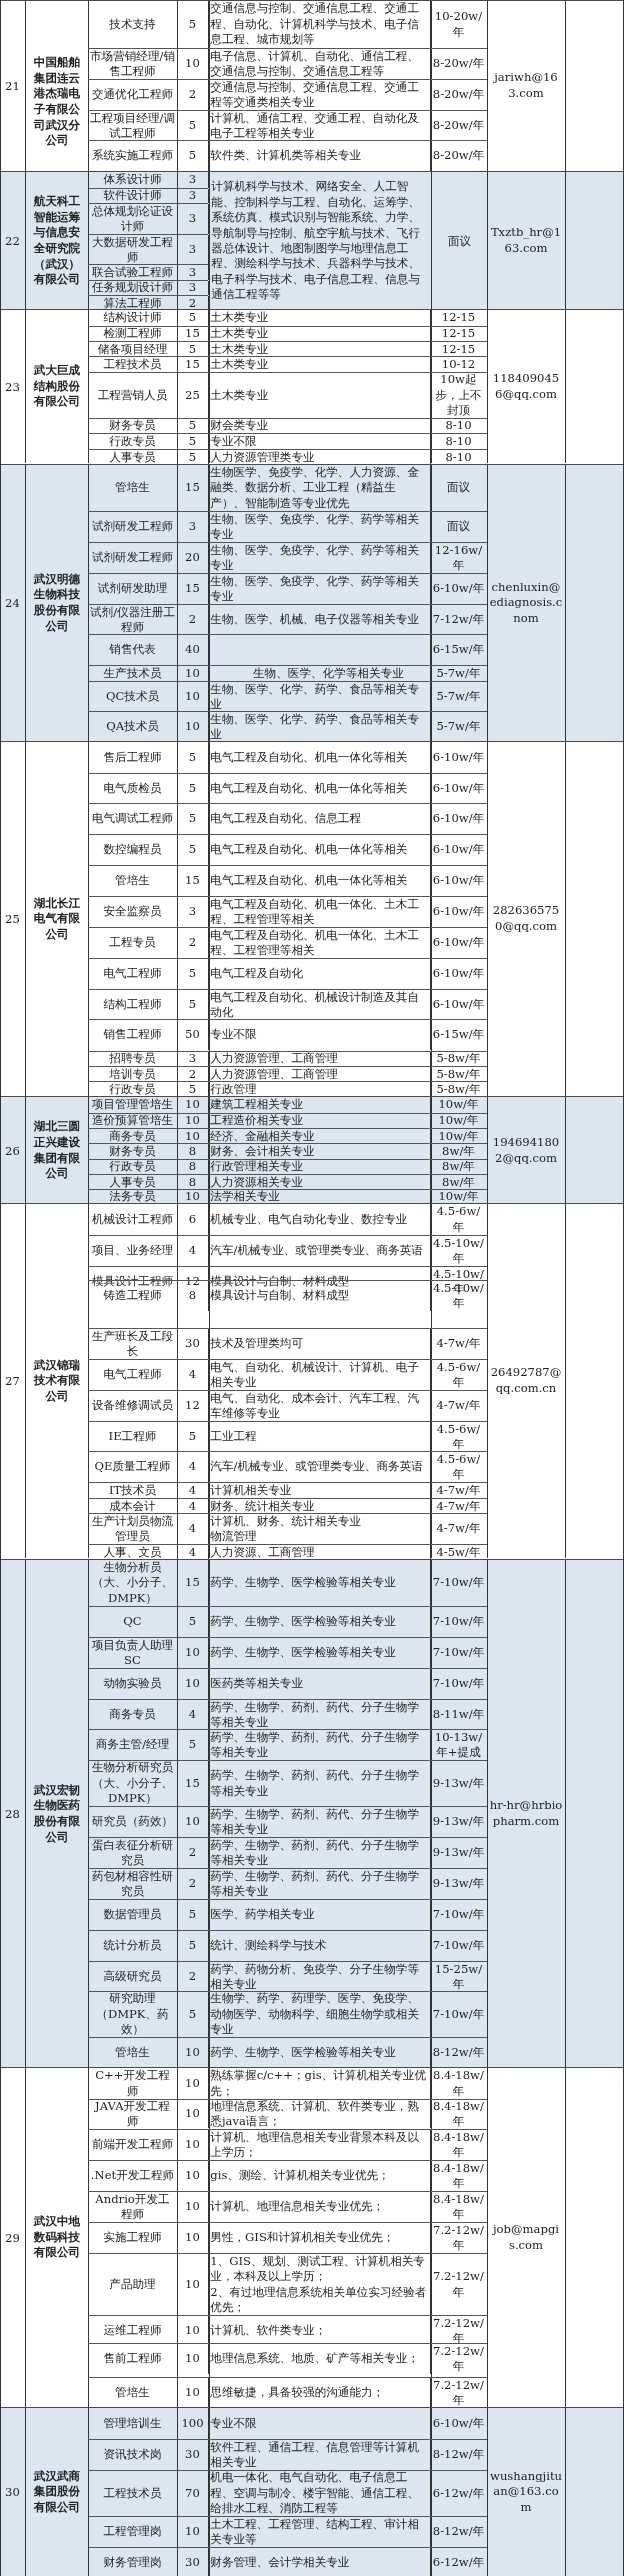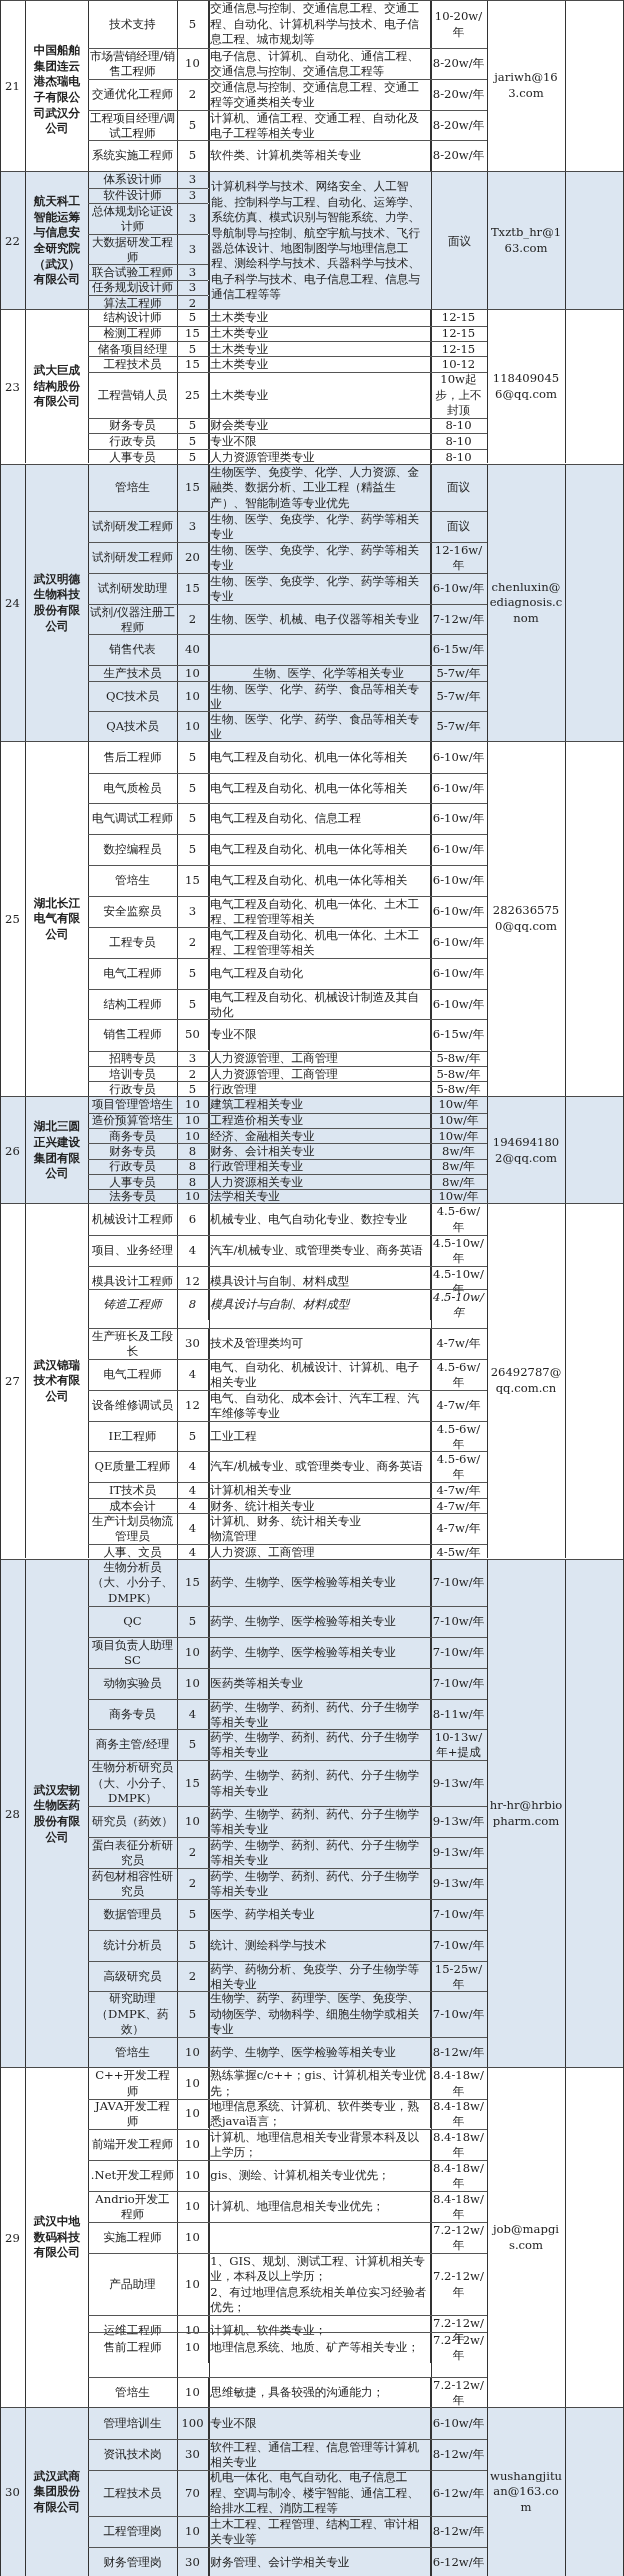--- a/index.html
+++ b/index.html
@@ -24,21 +24,21 @@
   .row .sep { position:absolute; top:0; bottom:0; width:0.6px; background:#333; }
   .outer-l { position:absolute; left:0; top:0; width:0.6px; height:2576px; background:#333; }
   .outer-r { position:absolute; right:0; top:0; width:0.6px; height:2576px; background:#333; }
 </style>
 </head>
 <body>
 
 <div id="sheet">
     <div class="group plain" style="top: 0px; height: 171px;">
       <div class="cell num" style="top: 0px; height: 100%;">21</div>
-      <div class="cell company" style="top: 4px; height: 100%;">中国船舶集团连云港杰瑞电子有限公司武汉分公司</div>
+      <div class="cell company" style="top: 16px; height: 100%;">中国船舶集团连云港杰瑞电子有限公司武汉分公司</div>
       <div class="cell contact" style="top: 0px; height: 100%;">jariwh@163.com</div>
       <div class="cell remark" style="top: 0px; height: 100%;"></div>
       <div class="vline" style="left: 25px;"></div>
       <div class="vline" style="left: 88px;"></div>
       <div class="vline" style="left: 177px;"></div>
       <div class="vline" style="left: 209px;"></div>
       <div class="vline" style="left: 431px;"></div>
       <div class="vline" style="left: 487px;"></div>
       <div class="vline" style="left: 565px;"></div>
       <div class="row first" style="top: 0px; height: 47px;">
@@ -560,21 +560,21 @@
       </div>
       <div class="row" style="top: 62px; height: 31px;">
         <div class="c pos">模具设计工程师</div>
         <div class="c cnt">12</div>
         <div class="c maj" style="white-space: pre-line;">模具设计与自制、材料成型</div>
         <div class="c sal">4.5-10w/年</div>
         <div class="sep" style="left: 89px;"></div>
         <div class="sep" style="left: 120px;"></div>
         <div class="sep" style="left: 342px;"></div>
       </div>
-      <div class="row" style="top: 85px; height: 31px; font-style: italic;">
+      <div class="row" style="top: 76px; height: 31px;">
         <div class="c pos">铸造工程师</div>
         <div class="c cnt">8</div>
         <div class="c maj" style="white-space: pre-line;">模具设计与自制、材料成型</div>
         <div class="c sal">4.5-10w/年</div>
         <div class="sep" style="left: 89px;"></div>
         <div class="sep" style="left: 120px;"></div>
         <div class="sep" style="left: 342px;"></div>
       </div>
       <div class="row" style="top: 124px; height: 31px;">
         <div class="c pos">生产班长及工段长</div>
@@ -860,20 +860,21 @@
         <div class="c cnt">10</div>
         <div class="c maj" style="white-space: pre-line;">计算机、地理信息相关专业优先；</div>
         <div class="c sal">8.4-18w/年</div>
         <div class="sep" style="left: 89px;"></div>
         <div class="sep" style="left: 120px;"></div>
         <div class="sep" style="left: 342px;"></div>
       </div>
       <div class="row" style="top: 154px; height: 31px;">
         <div class="c pos">实施工程师</div>
         <div class="c cnt">10</div>
+        <div class="c maj" style="white-space: pre-line;">男性，GIS和计算机相关专业优先；</div>
         <div class="c sal">7.2-12w/年</div>
         <div class="sep" style="left: 89px;"></div>
         <div class="sep" style="left: 120px;"></div>
         <div class="sep" style="left: 342px;"></div>
       </div>
       <div class="row" style="top: 185px; height: 62px;">
         <div class="c pos">产品助理</div>
         <div class="c cnt">10</div>
         <div class="c maj" style="white-space: pre-line;">1、GIS、规划、测试工程、计算机相关专业，本科及以上学历；
 2、有过地理信息系统相关单位实习经验者优先；</div>
@@ -884,21 +885,21 @@
       </div>
       <div class="row" style="top: 247px; height: 31px;">
         <div class="c pos">运维工程师</div>
         <div class="c cnt">10</div>
         <div class="c maj" style="white-space: pre-line;">计算机、软件类专业；</div>
         <div class="c sal">7.2-12w/年</div>
         <div class="sep" style="left: 89px;"></div>
         <div class="sep" style="left: 120px;"></div>
         <div class="sep" style="left: 342px;"></div>
       </div>
-      <div class="row" style="top: 264px; height: 31px;">
+      <div class="row" style="top: 275px; height: 31px;">
         <div class="c pos">售前工程师</div>
         <div class="c cnt">10</div>
         <div class="c maj" style="white-space: pre-line;">地理信息系统、地质、矿产等相关专业；</div>
         <div class="c sal">7.2-12w/年</div>
         <div class="sep" style="left: 89px;"></div>
         <div class="sep" style="left: 120px;"></div>
         <div class="sep" style="left: 342px;"></div>
       </div>
       <div class="row" style="top: 309px; height: 31px;">
         <div class="c pos">管培生</div>

